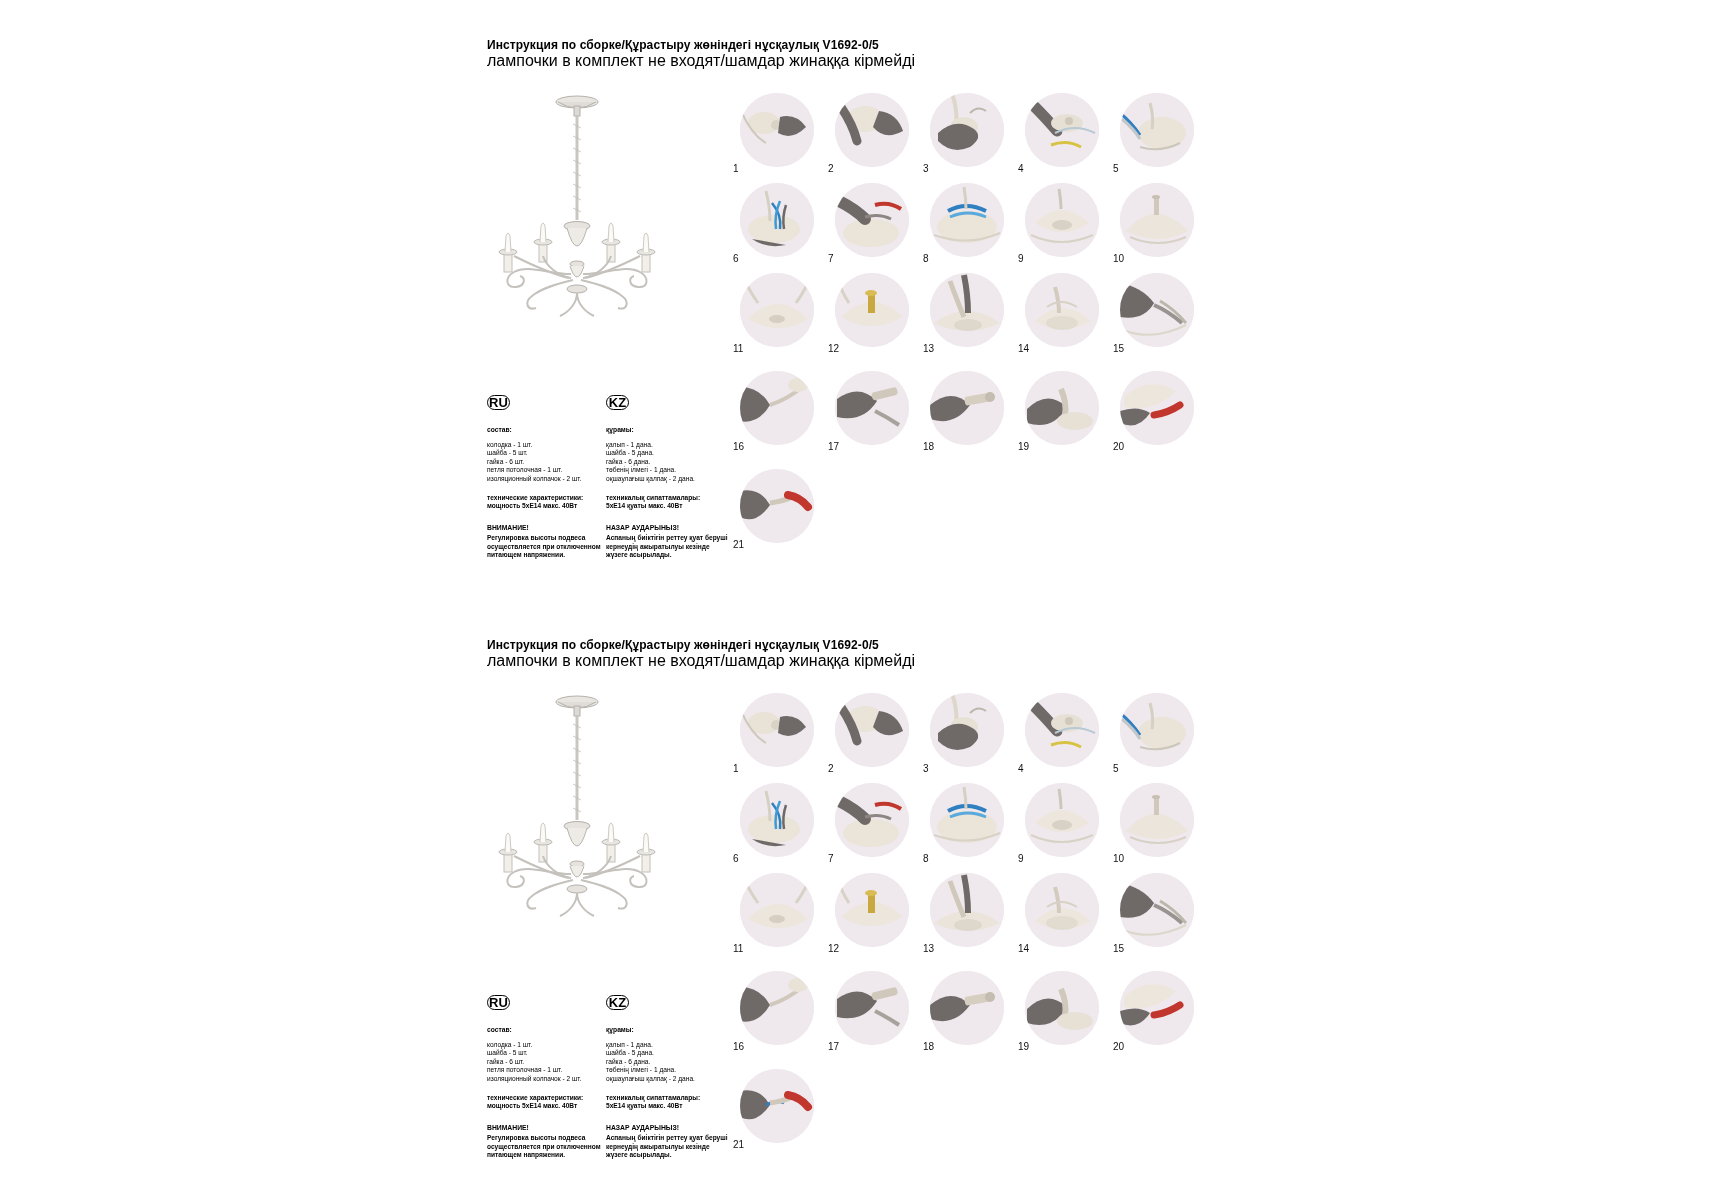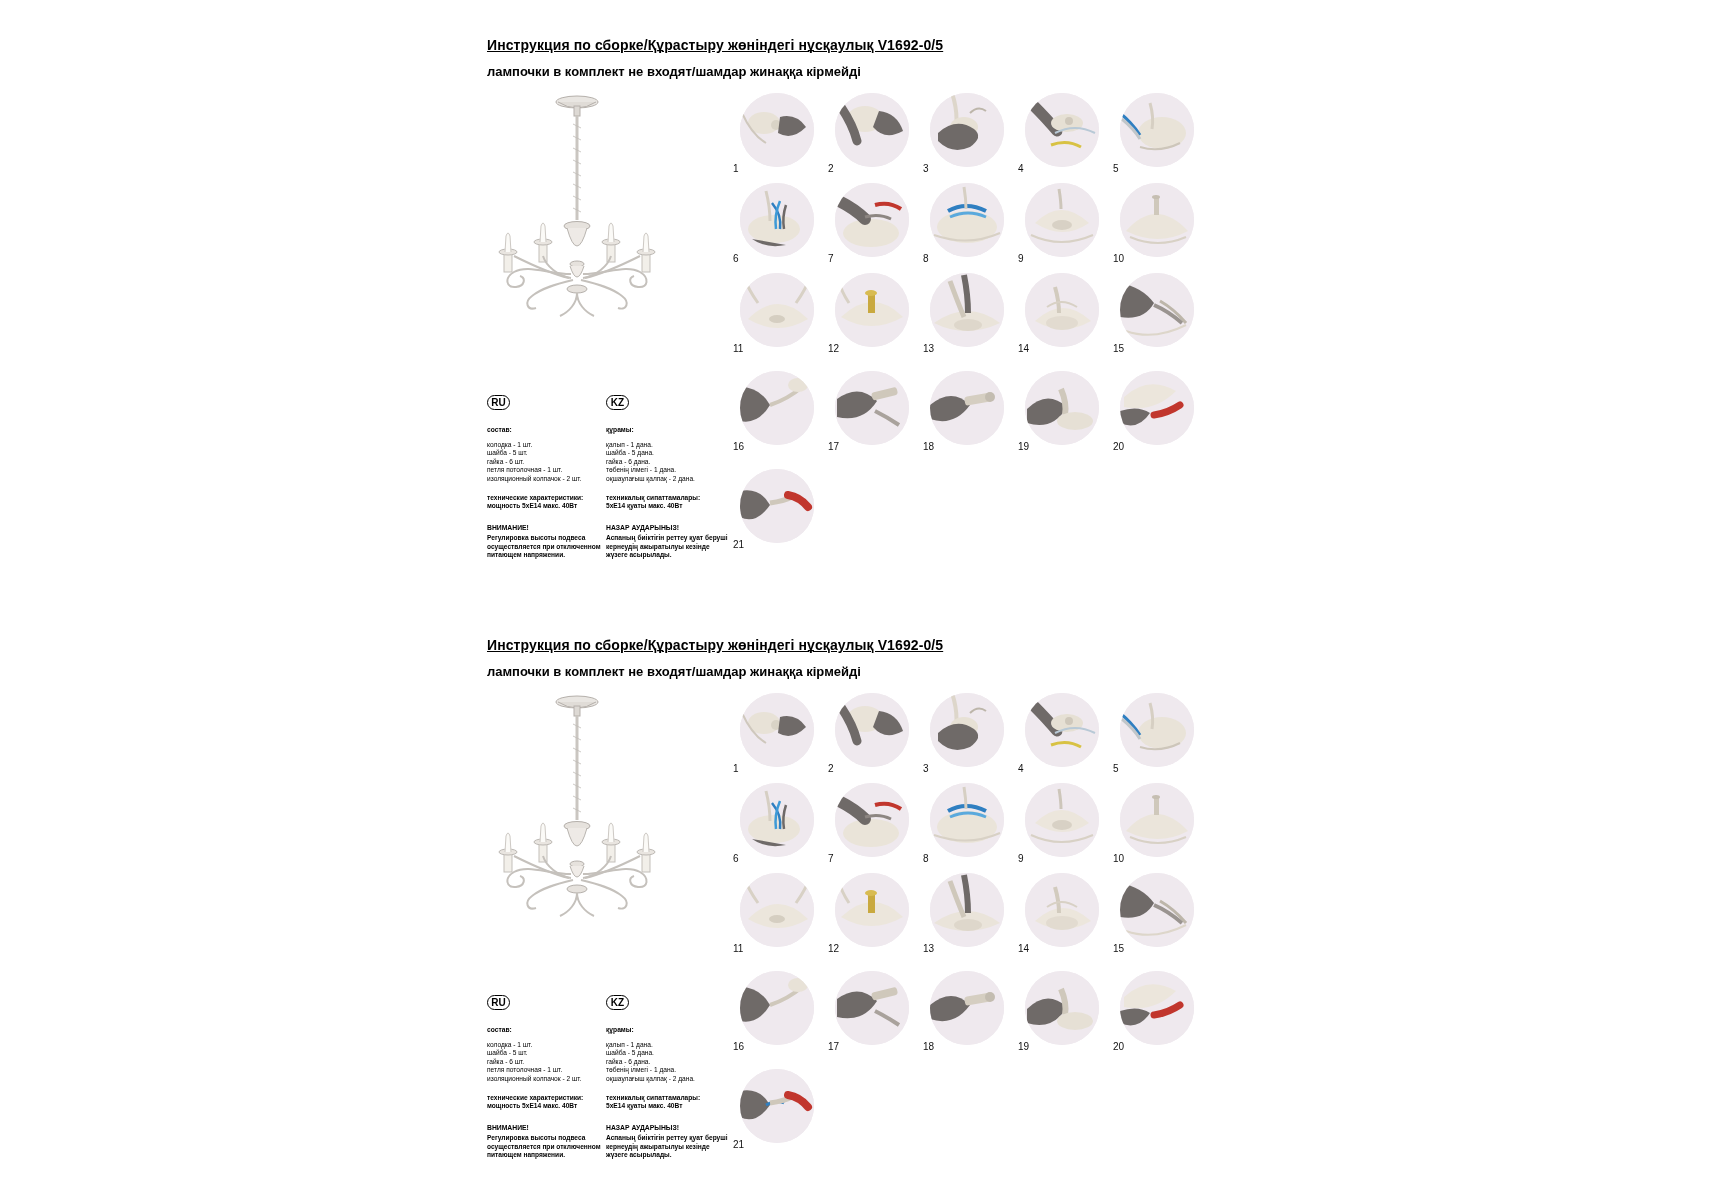--- a/index.html
+++ b/index.html
@@ -24,33 +24,32 @@
   #page-1 { top: 0; }
   #page-2 { top: 600px; }
 
   
   .header {
     position: absolute;
     left: 487px;
     top: 38px;
   }
   .header .title {
-    font-size: 14px;
+    font-size: 12px;
     font-weight: bold;
     letter-spacing: 0.1px;
     white-space: nowrap;
     line-height: 15px;
-    text-decoration: underline;
   }
   .header .subtitle {
-    font-size: 13px;
-    font-weight: bold;
+    font-size: 16px;
+    font-weight: normal;
     white-space: nowrap;
     line-height: 14px;
-    margin-top: 12px;
+    margin-top: 1px;
   }
 
   
   .product {
     position: absolute;
     left: 470px;
     top: 88px;
     width: 215px;
     height: 270px;
   }
@@ -70,21 +69,21 @@
     top: 0;
   }
   .spec-col.ru { left: 0; width: 125px; }
   .spec-col.kz { left: 119px; width: 125px; }
 
   .lang-badge {
     width: 21px;
     height: 13px;
     border: 1.1px solid #000;
     border-radius: 11px;
-    font-size: 10px;
+    font-size: 13px;
     font-weight: bold;
     display: flex;
     align-items: center;
     justify-content: center;
     line-height: 1;
     margin-bottom: 16px;
   }
   .spec-head {
     font-weight: bold;
     font-size: 6.7px;

